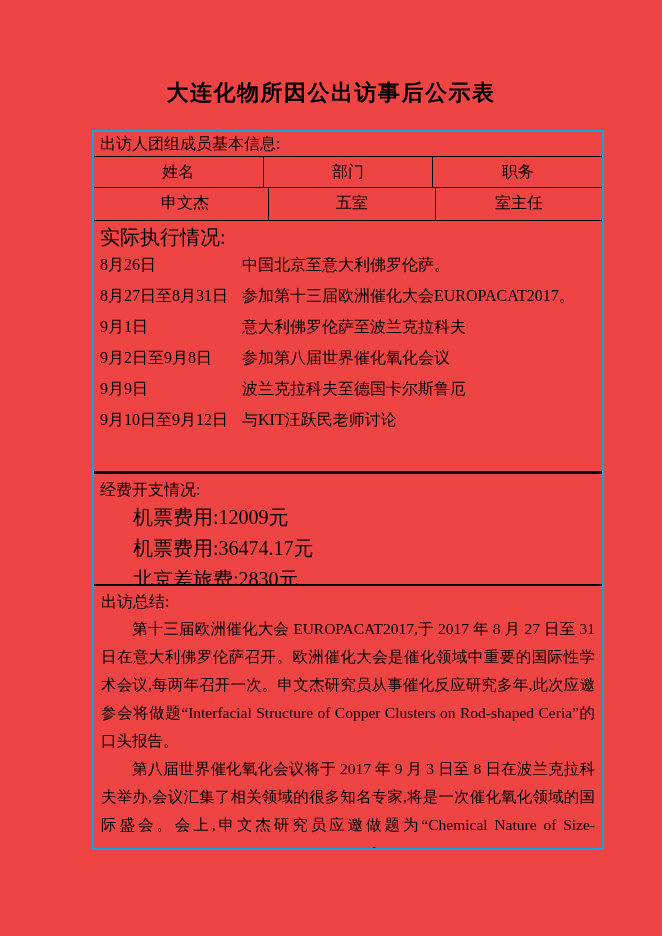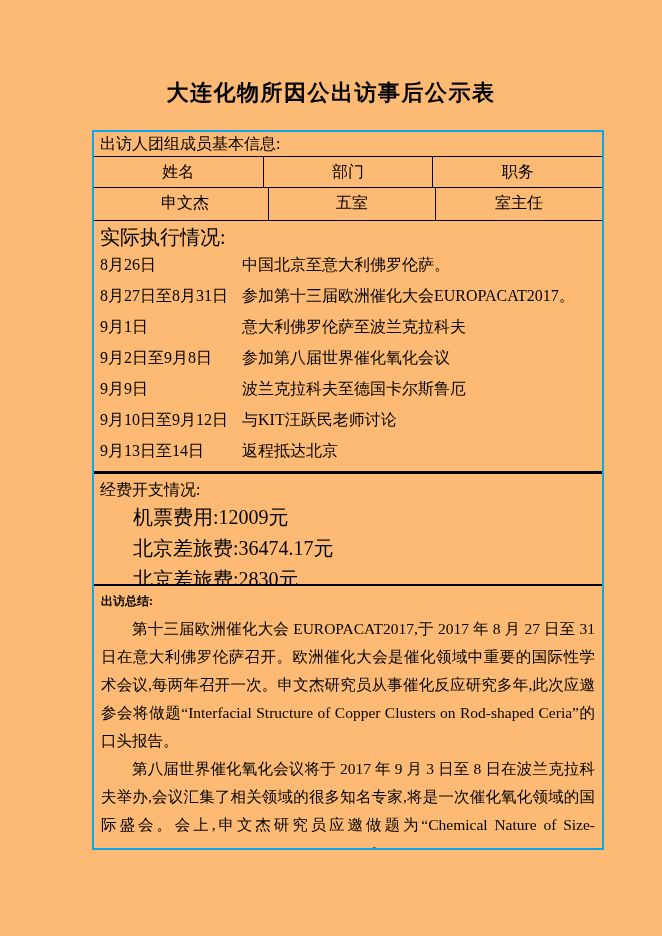--- a/index.html
+++ b/index.html
@@ -4,21 +4,21 @@
 <style>
   html, body {
     margin: 0;
     padding: 0;
     background: #ffffff;
   }
   .page {
     position: relative;
     width: 662px;
     height: 936px;
-    background: #fdba74;
+    background: #ef4444;
     color: #000000;
     font-family: "Liberation Serif", "DejaVu Serif", serif;
     overflow: hidden;
   }
   .doc-title {
     position: absolute;
     top: 78px;
     left: 0;
     width: 100%;
     text-align: center;
@@ -106,22 +106,22 @@
     line-height: 31px;
     padding-left: 33px;
   }
   .section-summary {
     flex: 1 1 auto;
     box-sizing: border-box;
     padding: 5px 7px 0 7px;
     overflow: hidden;
   }
   .sec-label-summary {
-    font-size: 12px;
-    font-weight: bold;
+    font-size: 16px;
+    font-weight: normal;
     height: 24px;
     line-height: 21px;
   }
   .summary-para {
     margin: 0;
     font-size: 15.5px;
     line-height: 28px;
     text-align: justify;
     text-indent: 2em;
   }
@@ -171,30 +171,26 @@
         <span class="exec-desc">参加第八届世界催化氧化会议</span>
       </div>
       <div class="exec-row">
         <span class="exec-date">9月9日</span>
         <span class="exec-desc">波兰克拉科夫至德国卡尔斯鲁厄</span>
       </div>
       <div class="exec-row">
         <span class="exec-date">9月10日至9月12日</span>
         <span class="exec-desc">与KIT汪跃民老师讨论</span>
       </div>
-      <div class="exec-row">
-        <span class="exec-date">9月13日至14日</span>
-        <span class="exec-desc">返程抵达北京</span>
-      </div>
     </div>
 
     <div class="section-exp">
       <div class="sec-label-exp">经费开支情况:</div>
       <div class="expense-line">机票费用:12009元</div>
-      <div class="expense-line">北京差旅费:36474.17元</div>
+      <div class="expense-line">机票费用:36474.17元</div>
       <div class="expense-line">北京差旅费:2830元</div>
     </div>
 
     <div class="section-summary">
       <div class="sec-label-summary">出访总结:</div>
       <p class="summary-para">第十三届欧洲催化大会 EUROPACAT2017,于 2017 年 8 月 27 日至 31 日在意大利佛罗伦萨召开。欧洲催化大会是催化领域中重要的国际性学术会议,每两年召开一次。申文杰研究员从事催化反应研究多年,此次应邀参会将做题“Interfacial Structure of Copper Clusters on Rod-shaped Ceria”的口头报告。</p>
       <p class="summary-para last-justify">第八届世界催化氧化会议将于 2017 年 9 月 3 日至 8 日在波兰克拉科夫举办,会议汇集了相关领域的很多知名专家,将是一次催化氧化领域的国际盛会。会上,申文杰研究员应邀做题为“Chemical Nature of Size-dependence of Gold</p>
     </div>
 
   </div>

